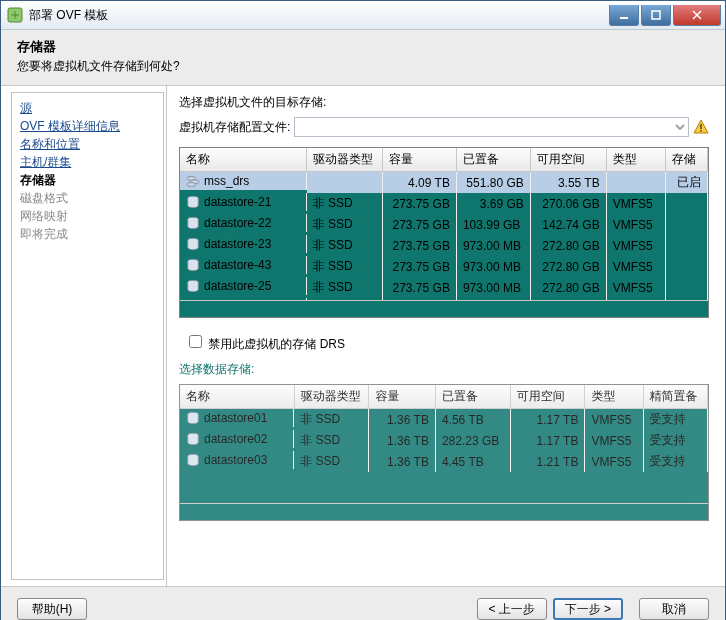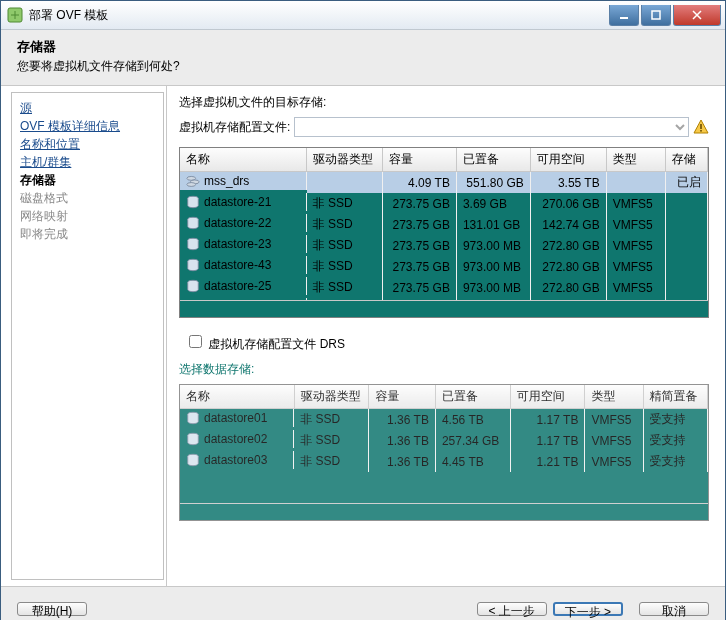--- a/index.html
+++ b/index.html
@@ -33,21 +33,21 @@
   .tbl td:first-child{text-align:right; display:flex; align-items:center; gap:4px;}
   .tbl tr.selected td { background:#b8cee6; }
   .tbl tbody tr { height:18px;}
   .scroll-body { height:128px; overflow-y:scroll; overflow-x:hidden;}
   .scroll-body2 { height:70px; overflow:auto;}
   .hscroll { height:16px; overflow-x:scroll; overflow-y:hidden; border-top:1px solid #c8c8c8;}
   .hscroll-inner{ width:150%; height:1px;}
   .chk-row { margin:14px 0 8px 6px;}
   .chk-row label { vertical-align:middle;}
   .footer { height:44px; border-top:1px solid #c8c8c8; background:#ececec; display:flex; align-items:center; padding:0 16px;}
-  .btn { height:14px; min-width:70px; padding:0 10px; border:1px solid #8a8a8a; background:linear-gradient(#fdfdfd,#e4e4e4); cursor:pointer; font-size:12px; border-radius:3px;}
+  .btn { height:22px; min-width:70px; padding:0 10px; border:1px solid #8a8a8a; background:linear-gradient(#fdfdfd,#e4e4e4); cursor:pointer; font-size:12px; border-radius:3px;}
   .btn.primary{ border:2px solid #3b78b5;}
   .spacer{flex:1;}
   .ds-icon{ width:14px;height:14px; display:inline-block;}
 </style>
 </head>
 <body>
 
 <div class="window">
   <div class="titlebar">
     <svg class="title-icon" viewBox="0 0 16 16">
@@ -160,36 +160,36 @@
                 <tr>
                   <td>
                     <svg class="ds-icon" viewBox="0 0 16 16">
                       <ellipse cx="8" cy="4" rx="6" ry="2.5" fill="#d8e3ee" stroke="#7a8aa0"></ellipse>
                       <path d="M2 4v8c0 1.4 2.7 2.5 6 2.5s6-1.1 6-2.5V4" fill="#d8e3ee" stroke="#7a8aa0"></path>
                     </svg>
                     <span>datastore-21</span>
                   </td>
                   <td style="text-align:left">非 SSD</td>
                   <td>273.75 GB</td>
-                  <td style="text-align:left">3.69 GB</td>
+                  <td style="text-align:right">3.69 GB</td>
                   <td>270.06 GB</td>
                   <td style="text-align:left">VMFS5</td>
                   <td style="text-align:left"></td>
                 </tr>
                 <tr>
                   <td>
                     <svg class="ds-icon" viewBox="0 0 16 16">
                       <ellipse cx="8" cy="4" rx="6" ry="2.5" fill="#d8e3ee" stroke="#7a8aa0"></ellipse>
                       <path d="M2 4v8c0 1.4 2.7 2.5 6 2.5s6-1.1 6-2.5V4" fill="#d8e3ee" stroke="#7a8aa0"></path>
                     </svg>
                     <span>datastore-22</span>
                   </td>
                   <td style="text-align:left">非 SSD</td>
                   <td>273.75 GB</td>
-                  <td style="text-align:left">131.01 GB</td>
+                  <td style="text-align:left">103.99 GB</td>
                   <td>142.74 GB</td>
                   <td style="text-align:left">VMFS5</td>
                   <td style="text-align:left"></td>
                 </tr>
                 <tr>
                   <td>
                     <svg class="ds-icon" viewBox="0 0 16 16">
                       <ellipse cx="8" cy="4" rx="6" ry="2.5" fill="#d8e3ee" stroke="#7a8aa0"></ellipse>
                       <path d="M2 4v8c0 1.4 2.7 2.5 6 2.5s6-1.1 6-2.5V4" fill="#d8e3ee" stroke="#7a8aa0"></path>
                     </svg>
@@ -244,21 +244,21 @@
               </tbody>
             </table>
         </div>
         <div class="hscroll">
             <div class="hscroll-inner"></div>
           </div>
       </div>
 
       <div class="chk-row">
         <input type="checkbox" id="drs" style="">
-        <label for="drs">虚拟机存储配置文件 DRS</label>
+        <label for="drs">禁用此虚拟机的存储 DRS</label>
       </div>
 
       <div class="label-row" style="color:#0f766e">选择数据存储:</div>
 
       <div class="table-wrap" style="opacity:0.85">
         <table class="tbl">
             <colgroup>
               <col style="width:110px">
               <col style="width:72px">
               <col style="width:64px">
@@ -309,21 +309,21 @@
                 <tr>
                   <td>
                     <svg class="ds-icon" viewBox="0 0 16 16">
                       <ellipse cx="8" cy="4" rx="6" ry="2.5" fill="#d8e3ee" stroke="#7a8aa0"></ellipse>
                       <path d="M2 4v8c0 1.4 2.7 2.5 6 2.5s6-1.1 6-2.5V4" fill="#d8e3ee" stroke="#7a8aa0"></path>
                     </svg>
                     <span>datastore02</span>
                   </td>
                   <td style="text-align:left">非 SSD</td>
                   <td>1.36 TB</td>
-                  <td style="text-align:left">257.34 GB</td>
+                  <td style="text-align:left">282.23 GB</td>
                   <td>1.17 TB</td>
                   <td style="text-align:left">VMFS5</td>
                   <td style="text-align:left">受支持</td>
                 </tr>
                 <tr>
                   <td>
                     <svg class="ds-icon" viewBox="0 0 16 16">
                       <ellipse cx="8" cy="4" rx="6" ry="2.5" fill="#d8e3ee" stroke="#7a8aa0"></ellipse>
                       <path d="M2 4v8c0 1.4 2.7 2.5 6 2.5s6-1.1 6-2.5V4" fill="#d8e3ee" stroke="#7a8aa0"></path>
                     </svg>

